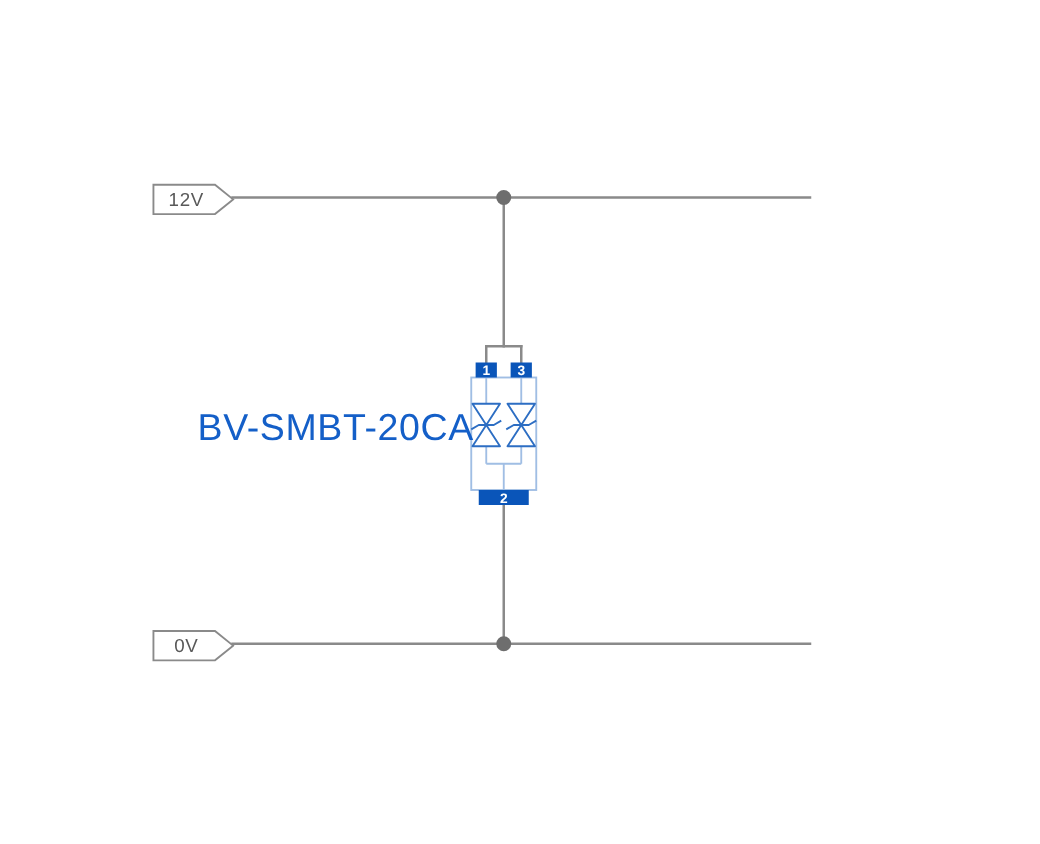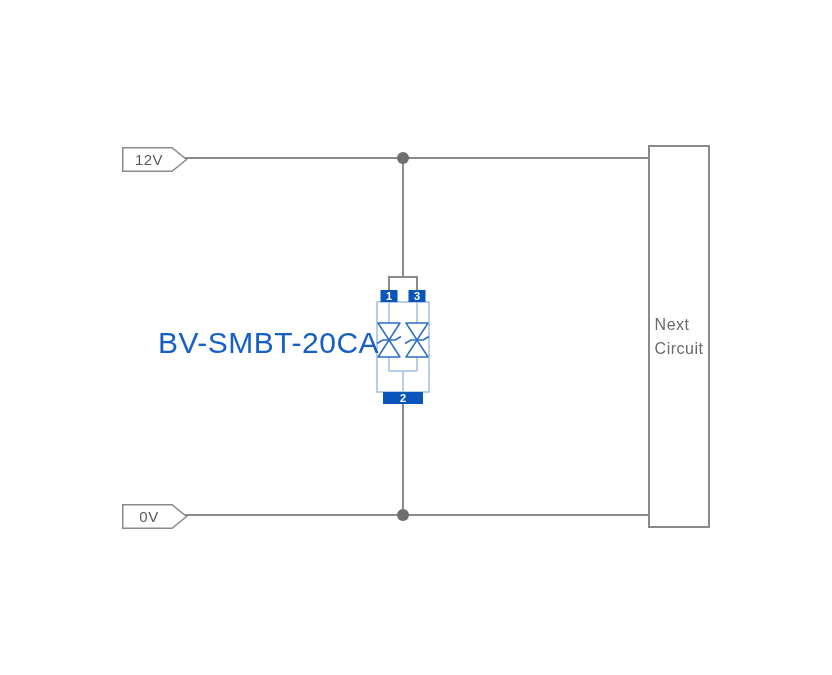--- a/index.html
+++ b/index.html
@@ -129,20 +129,14 @@
     <rect x="408.5" y="290" width="17" height="12" fill="#0a55b9"></rect>
     <rect x="383" y="392" width="40" height="12" fill="#0a55b9"></rect>
 
     <text class="pad-num" x="389" y="300">1</text>
     <text class="pad-num" x="417" y="300">3</text>
     <text class="pad-num" x="403" y="402">2</text>
   </svg>
 
   <div class="comp-label">BV-SMBT-20CA</div>
 
-  <div class="next-box">
-    <div class="next-text">
-      <div>Next</div>
-      <div>Circuit</div>
-    </div>
-  </div>
 
 </div>
 
 </body></html>

